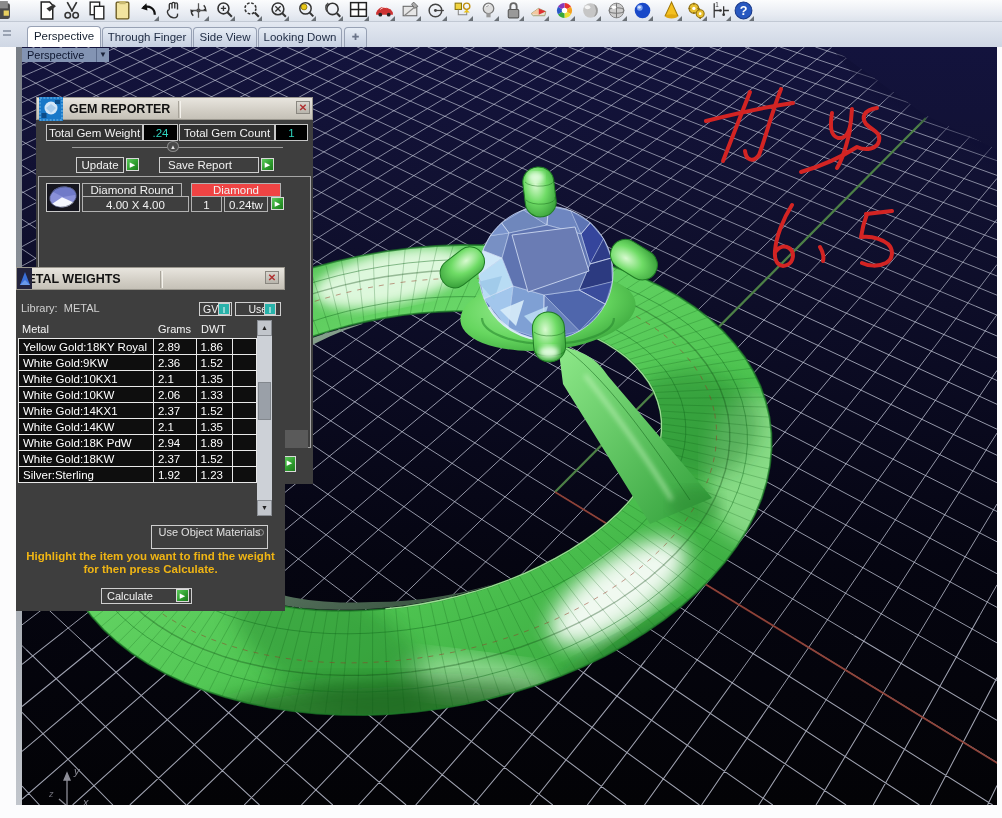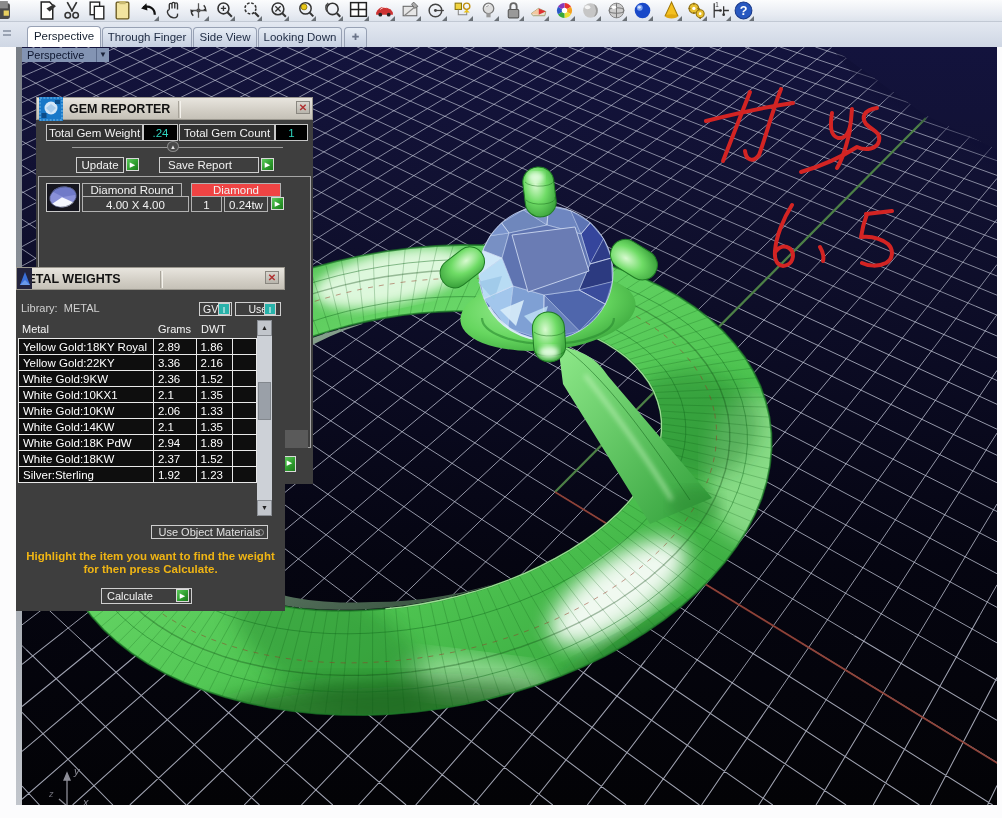--- a/index.html
+++ b/index.html
@@ -438,41 +438,41 @@
             <col style="width:24px">
           </colgroup>
           <tbody>
             <tr>
               <td>Yellow Gold:18KY Royal</td>
               <td>2.89</td>
               <td>1.86</td>
               <td></td>
             </tr>
             <tr>
-              <td>Yellow Gold:22KY</td>
-              <td>3.36</td>
-              <td>2.16</td>
-              <td></td>
-            </tr>
-            <tr>
               <td>White Gold:9KW</td>
               <td>2.36</td>
               <td>1.52</td>
               <td></td>
             </tr>
             <tr>
               <td>White Gold:10KX1</td>
               <td>2.1</td>
               <td>1.35</td>
               <td></td>
             </tr>
             <tr>
               <td>White Gold:10KW</td>
               <td>2.06</td>
               <td>1.33</td>
+              <td></td>
+            </tr>
+            <tr>
+              <td>White Gold:14KX1</td>
+              <td>2.37</td>
+              <td>1.52</td>
               <td></td>
             </tr>
             <tr>
               <td>White Gold:14KW</td>
               <td>2.1</td>
               <td>1.35</td>
               <td></td>
             </tr>
             <tr>
               <td>White Gold:18K PdW</td>
@@ -493,19 +493,19 @@
               <td></td>
             </tr>
           </tbody>
         </table>
 </div>
 <div style="position:absolute;left:241px;top:53px;width:15px;height:196px;background:#cdd1d7">
  <div style="position:absolute;left:0;top:0;width:15px;height:16px;background:#c2c6cc;border:1px solid #8a8e94;color:#222;font-size:7px;text-align:center;line-height:14px">▲</div>
  <div style="position:absolute;left:1px;top:62px;width:13px;height:38px;background:#9aa0a8;border:1px solid #83888e"></div>
  <div style="position:absolute;left:0;bottom:0;width:15px;height:16px;background:#c2c6cc;border:1px solid #8a8e94;color:#222;font-size:7px;text-align:center;line-height:14px">▼</div>
 </div>
-<div class="btn" style="left:135px;top:258px;width:117px;height:14px;line-height:13px;font-size:11px;color:#e0e0e0">Use Object Materials
+<div class="btn" style="left:135px;top:258px;width:117px;height:24px;line-height:13px;font-size:11px;color:#e0e0e0">Use Object Materials
  <div style="position:absolute;right:3px;top:3px;width:7px;height:7px;border:1px solid #999;border-radius:50%"></div>
 </div>
 <div style="position:absolute;left:0;top:283px;width:269px;text-align:center;color:#f0b514;font-weight:bold;font-size:11.5px;line-height:13px">Highlight the item you want to find the weight<br>for then press Calculate.</div>
 <div class="btn" style="left:85px;top:321px;width:91px;height:16px;line-height:14px;font-size:11px;text-align:left;padding-left:5px">Calculate</div>
 <div class="gbtn" style="left:160px;top:322px">▶</div>
 </div>
 </div>
 </body></html>

